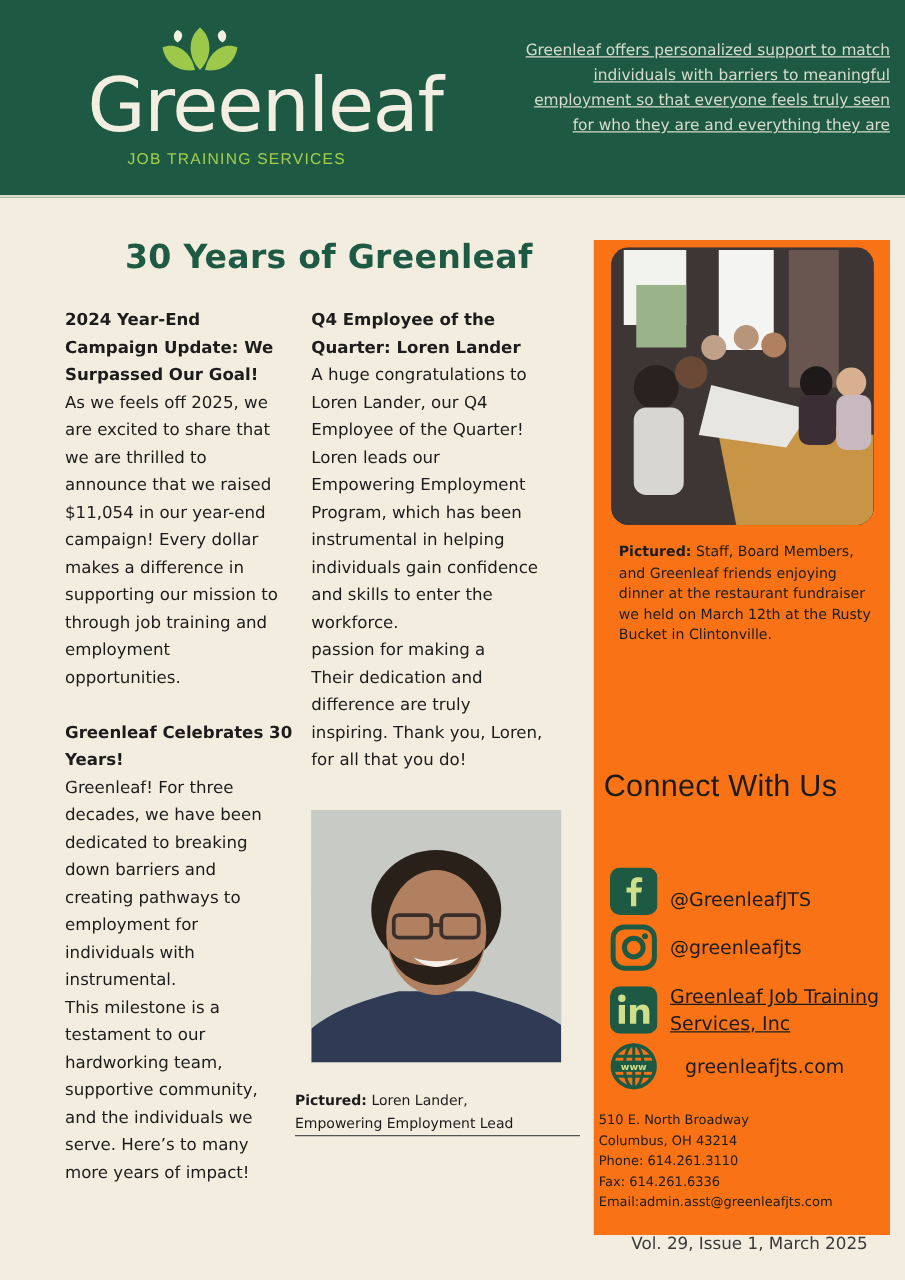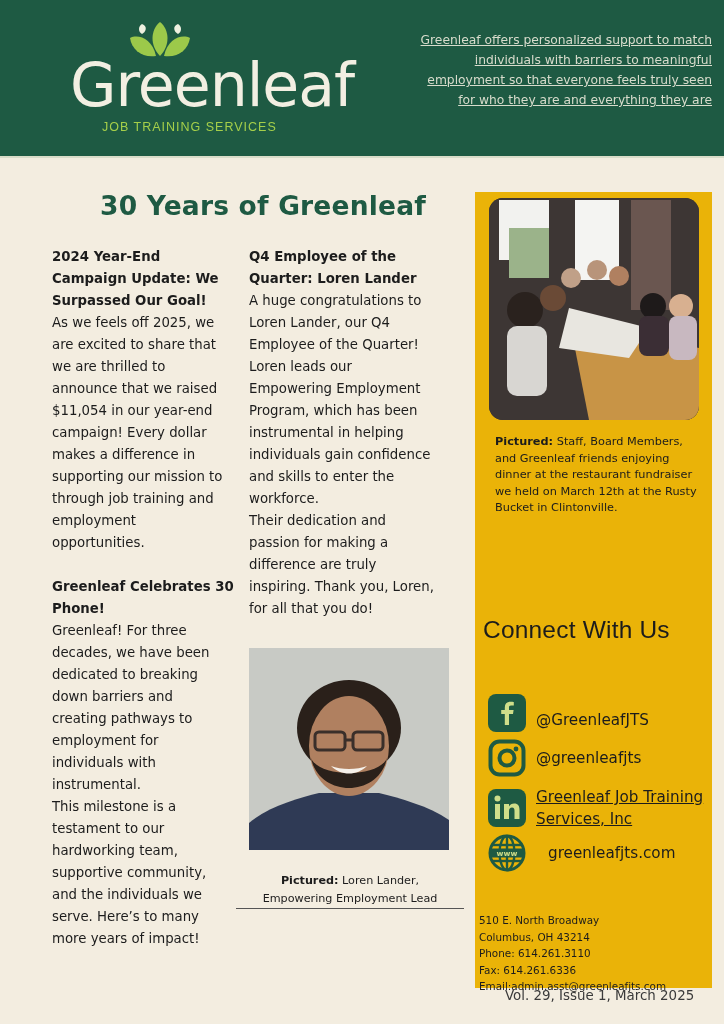--- a/index.html
+++ b/index.html
@@ -52,29 +52,29 @@
   .col .h { font-weight:700; display:block; }
   .col p { margin:0; }
   .col .gap { height:22px; }
   .portrait {
     position:absolute; left:249px; top:648px; width:200px; height:202px;
     background:linear-gradient(180deg,#c9cbc6 0%,#bfc1bc 60%,#b5b6b1 100%);
     overflow:hidden;
   }
   .caption-lead {
     position:absolute; left:236px; top:872px; width:228px;
-    text-align:center; font-size:11.2px; line-height:18px;
+    font-size:11.2px; line-height:18px;
     font-family:"DejaVu Sans", sans-serif; color:#1c1c1c;
     border-bottom:1.5px solid #555;
     padding-bottom:0;
   }
   .caption-lead b { font-weight:700; }
   .sidebar {
     position:absolute; left:475px; top:192px; width:237px; height:796px;
-    background:#eab308;
+    background:#f97316;
   }
   .group-photo {
     position:absolute; left:14px; top:6px; width:210px; height:222px;
     border-radius:14px; overflow:hidden;
     background:#3b3533;
   }
   .photo-caption {
     position:absolute; left:20px; top:242px; width:212px;
     font-size:11.3px; line-height:16.6px; color:#1c1c1c;
     font-family:"DejaVu Sans", sans-serif;
@@ -87,21 +87,21 @@
   }
   .social-row { position:absolute; left:13px; display:flex; align-items:center; }
   .social-row .icon { width:38px; height:38px; flex:0 0 38px; }
   .social-row .label {
     margin-left:10px; font-family:"DejaVu Sans", sans-serif;
     font-size:15.2px; line-height:22px; color:#1c1c1c;
   }
   .address {
     position:absolute; left:4px; top:696px;
     font-family:"DejaVu Sans", sans-serif;
-    font-size:10.4px; line-height:16.6px; color:#1c1c1c;margin-top:24px;
+    font-size:10.4px; line-height:16.6px; color:#1c1c1c;
   }
   .issue {
     position:absolute; left:505px; top:988px;
     font-family:"DejaVu Sans", sans-serif;
     font-size:13.4px; color:#3a3a3a;
   }
 </style>
 </head>
 <body>
 
@@ -138,21 +138,21 @@
     <p>campaign! Every dollar</p>
     <p>makes a difference in</p>
     <p>supporting our mission to</p>
     <p>through job training and</p>
     <p>employment</p>
     <p>opportunities.</p>
   </div>
   <div class="gap"></div>
   <div>
     <span class="h">Greenleaf Celebrates 30</span>
-    <span class="h">Phone!</span>
+    <span class="h">Years!</span>
     <p>Greenleaf! For three</p>
     <p>decades, we have been</p>
     <p>dedicated to breaking</p>
     <p>down barriers and</p>
     <p>creating pathways to</p>
     <p>employment for</p>
     <p>individuals with</p>
     <p>instrumental.</p>
     <p>This milestone is a</p>
     <p>testament to our</p>
@@ -171,22 +171,22 @@
     <p>A huge congratulations to</p>
     <p>Loren Lander, our Q4</p>
     <p>Employee of the Quarter!</p>
     <p>Loren leads our</p>
     <p>Empowering Employment</p>
     <p>Program, which has been</p>
     <p>instrumental in helping</p>
     <p>individuals gain confidence</p>
     <p>and skills to enter the</p>
     <p>workforce.</p>
+    <p>passion for making a</p>
     <p>Their dedication and</p>
-    <p>passion for making a</p>
     <p>difference are truly</p>
     <p>inspiring. Thank you, Loren,</p>
     <p>for all that you do!</p>
   </div>
 </div>
 
 <div class="portrait">
   <svg width="200" height="202" viewBox="0 0 200 202">
     <rect width="200" height="202" fill="#c8cac5"></rect>
     <path d="M0 202 L0 175 C20 158 50 150 70 145 L130 145 C150 150 180 158 200 172 L200 202Z" fill="#2f3a55"></path>

